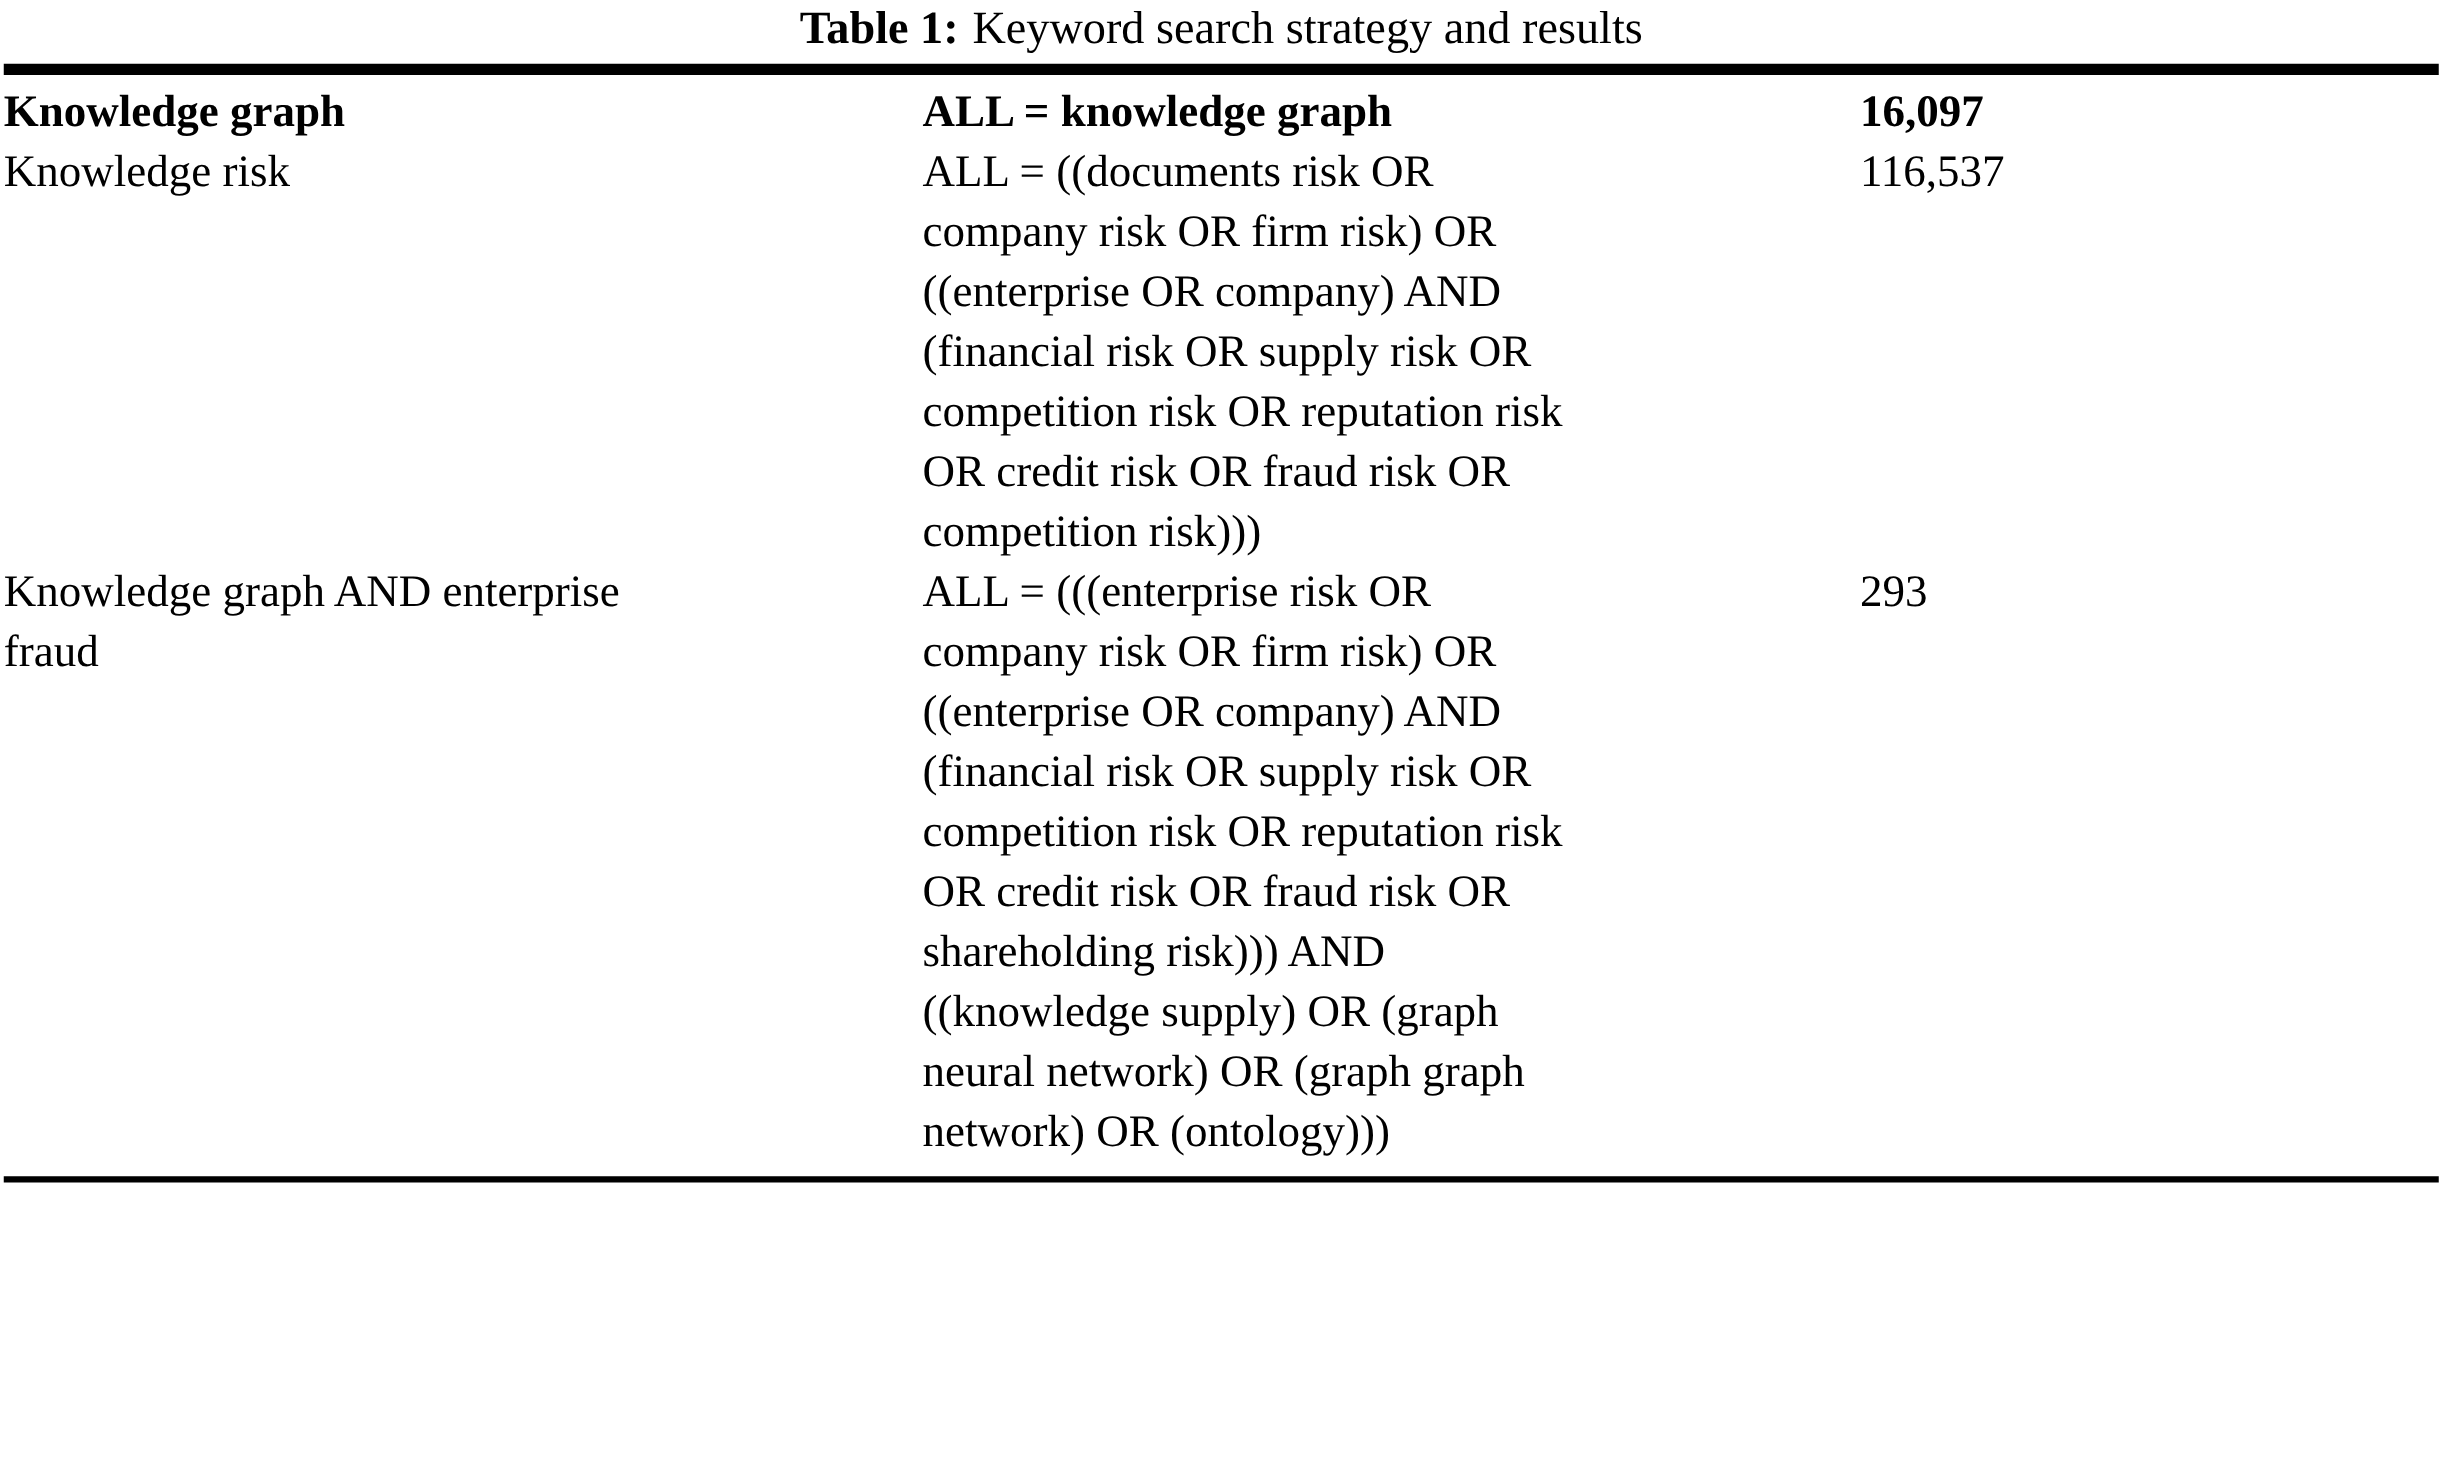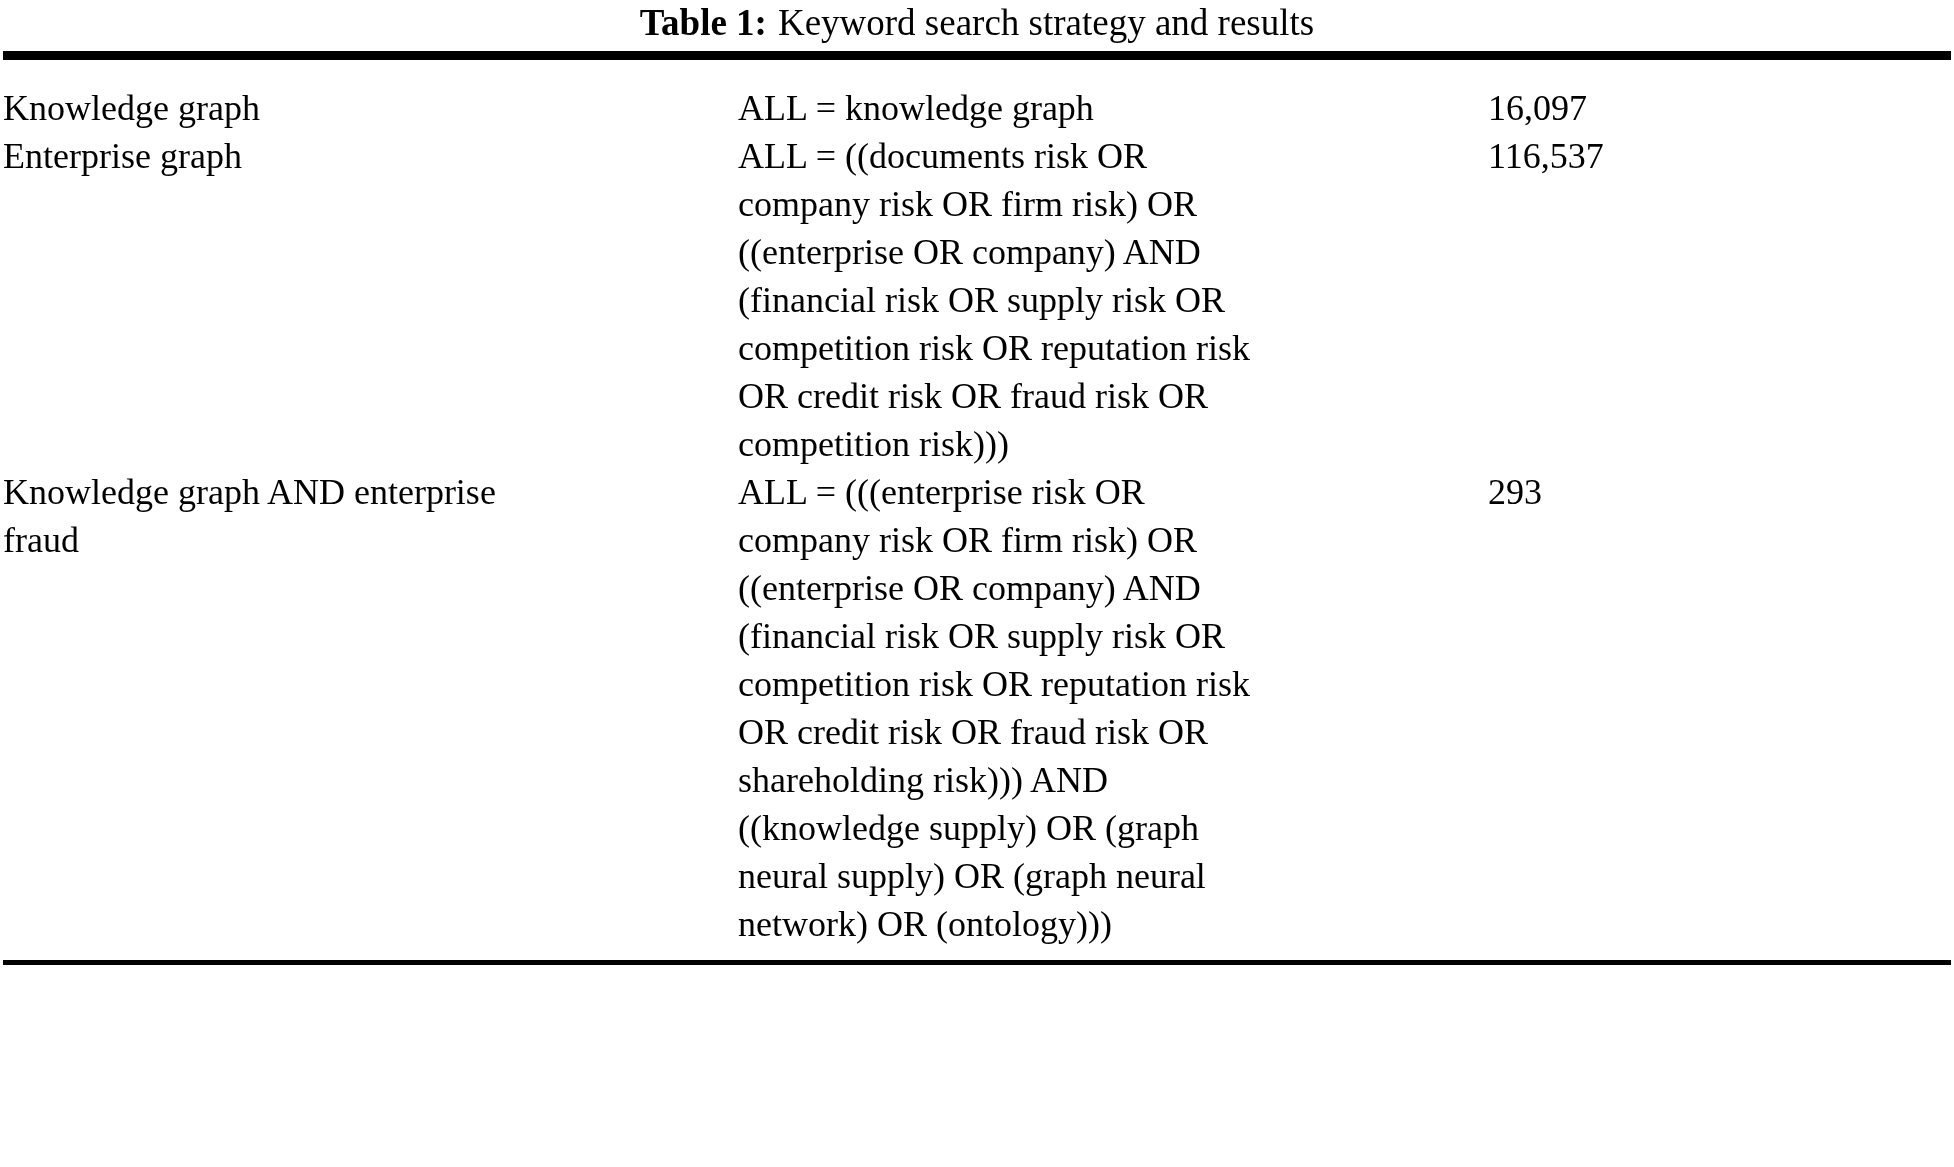--- a/index.html
+++ b/index.html
@@ -71,21 +71,22 @@
     padding: 0;
   }
 
   .head-row th {
     padding-top: 12px;
     padding-bottom: 14px;
     white-space: nowrap;
   }
 
   .body-first td {
-    padding-top: 24px;
+    padding-top: 5px;
+    font-weight: bold;
   }
 
   .cell-lines > div {
     white-space: nowrap;
   }
 
   .num-cell {
     white-space: nowrap;
   }
 
@@ -125,21 +126,21 @@
           <div class="cell-lines">
             <div>ALL = knowledge graph</div>
           </div>
         </td>
         <td class="num-cell">16,097</td>
       </tr>
 
       <tr>
         <td>
           <div class="cell-lines">
-            <div>Enterprise graph</div>
+            <div>Knowledge risk</div>
           </div>
         </td>
         <td>
           <div class="cell-lines">
             <div>ALL = ((documents risk OR</div>
             <div>company risk OR firm risk) OR</div>
             <div>((enterprise OR company) AND</div>
             <div>(financial risk OR supply risk OR</div>
             <div>competition risk OR reputation risk</div>
             <div>OR credit risk OR fraud risk OR</div>
@@ -159,21 +160,21 @@
         <td>
           <div class="cell-lines">
             <div>ALL = (((enterprise risk OR</div>
             <div>company risk OR firm risk) OR</div>
             <div>((enterprise OR company) AND</div>
             <div>(financial risk OR supply risk OR</div>
             <div>competition risk OR reputation risk</div>
             <div>OR credit risk OR fraud risk OR</div>
             <div>shareholding risk))) AND</div>
             <div>((knowledge supply) OR (graph</div>
-            <div>neural supply) OR (graph neural</div>
+            <div>neural network) OR (graph graph</div>
             <div>network) OR (ontology)))</div>
           </div>
         </td>
         <td class="num-cell">293</td>
       </tr>
 
     </tbody>
   </table>
 
   <div class="rule-bottom"></div>

